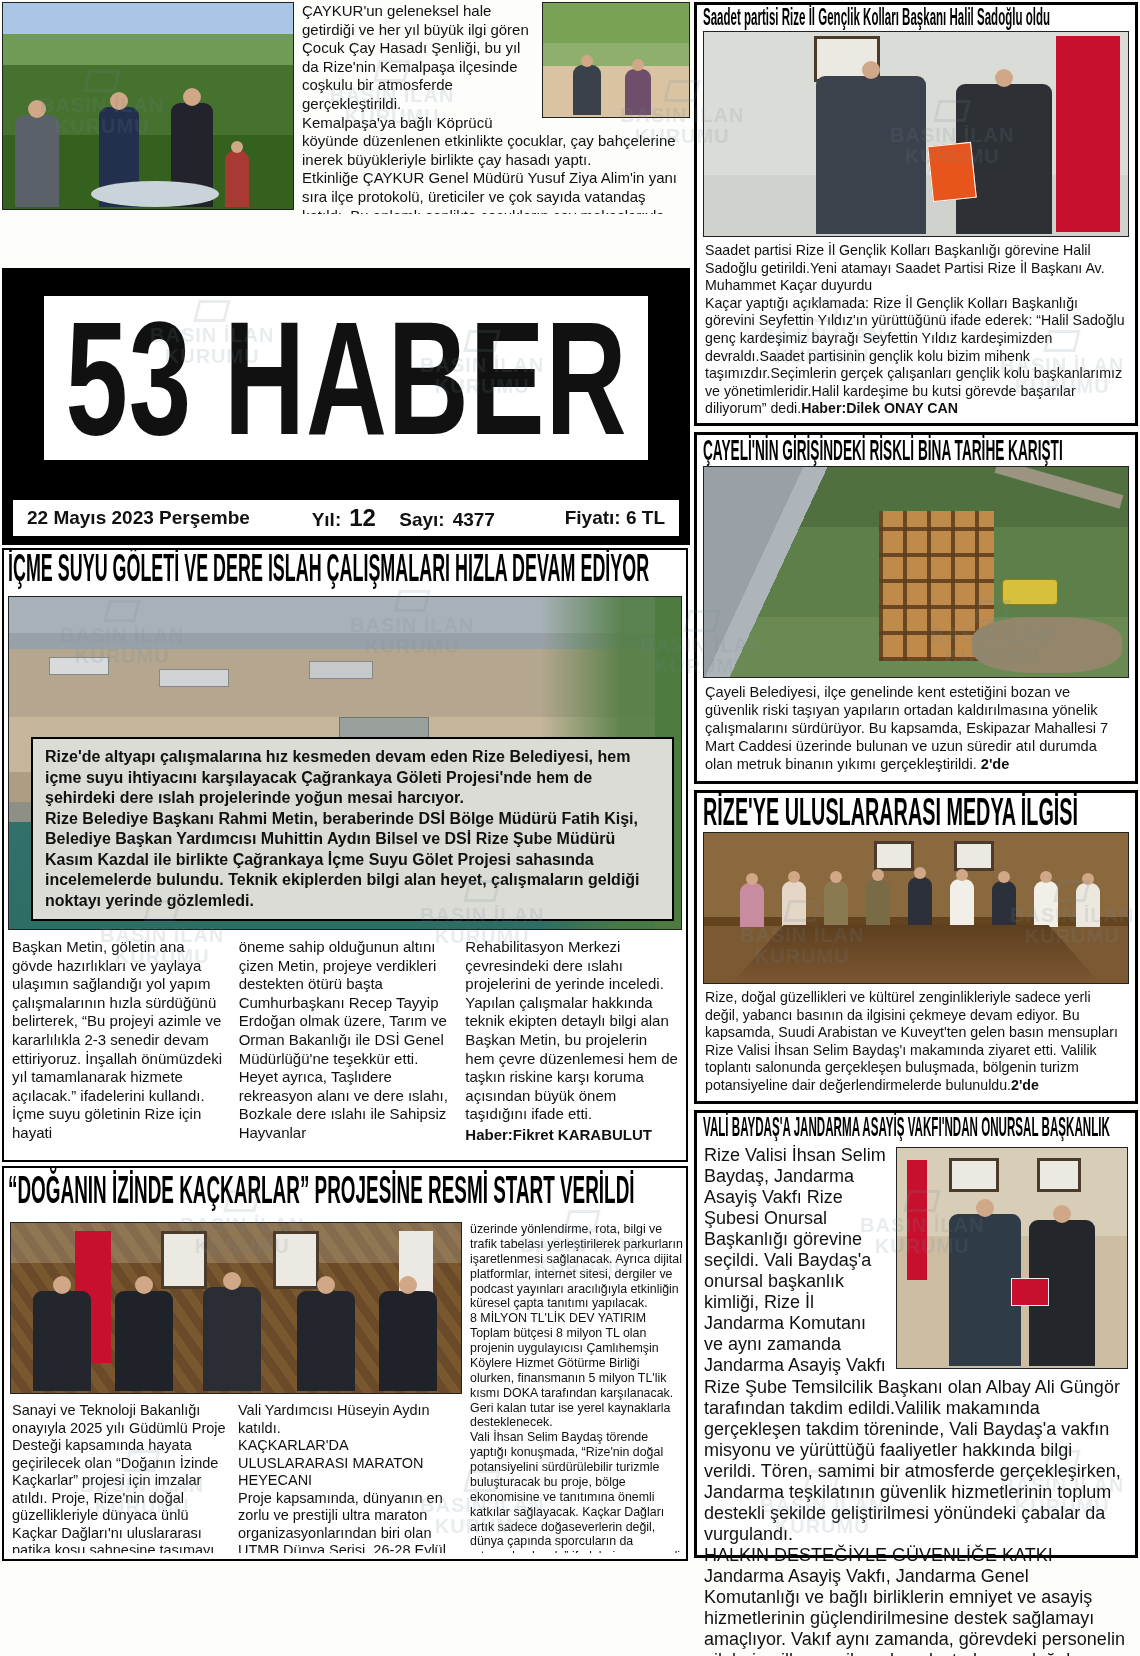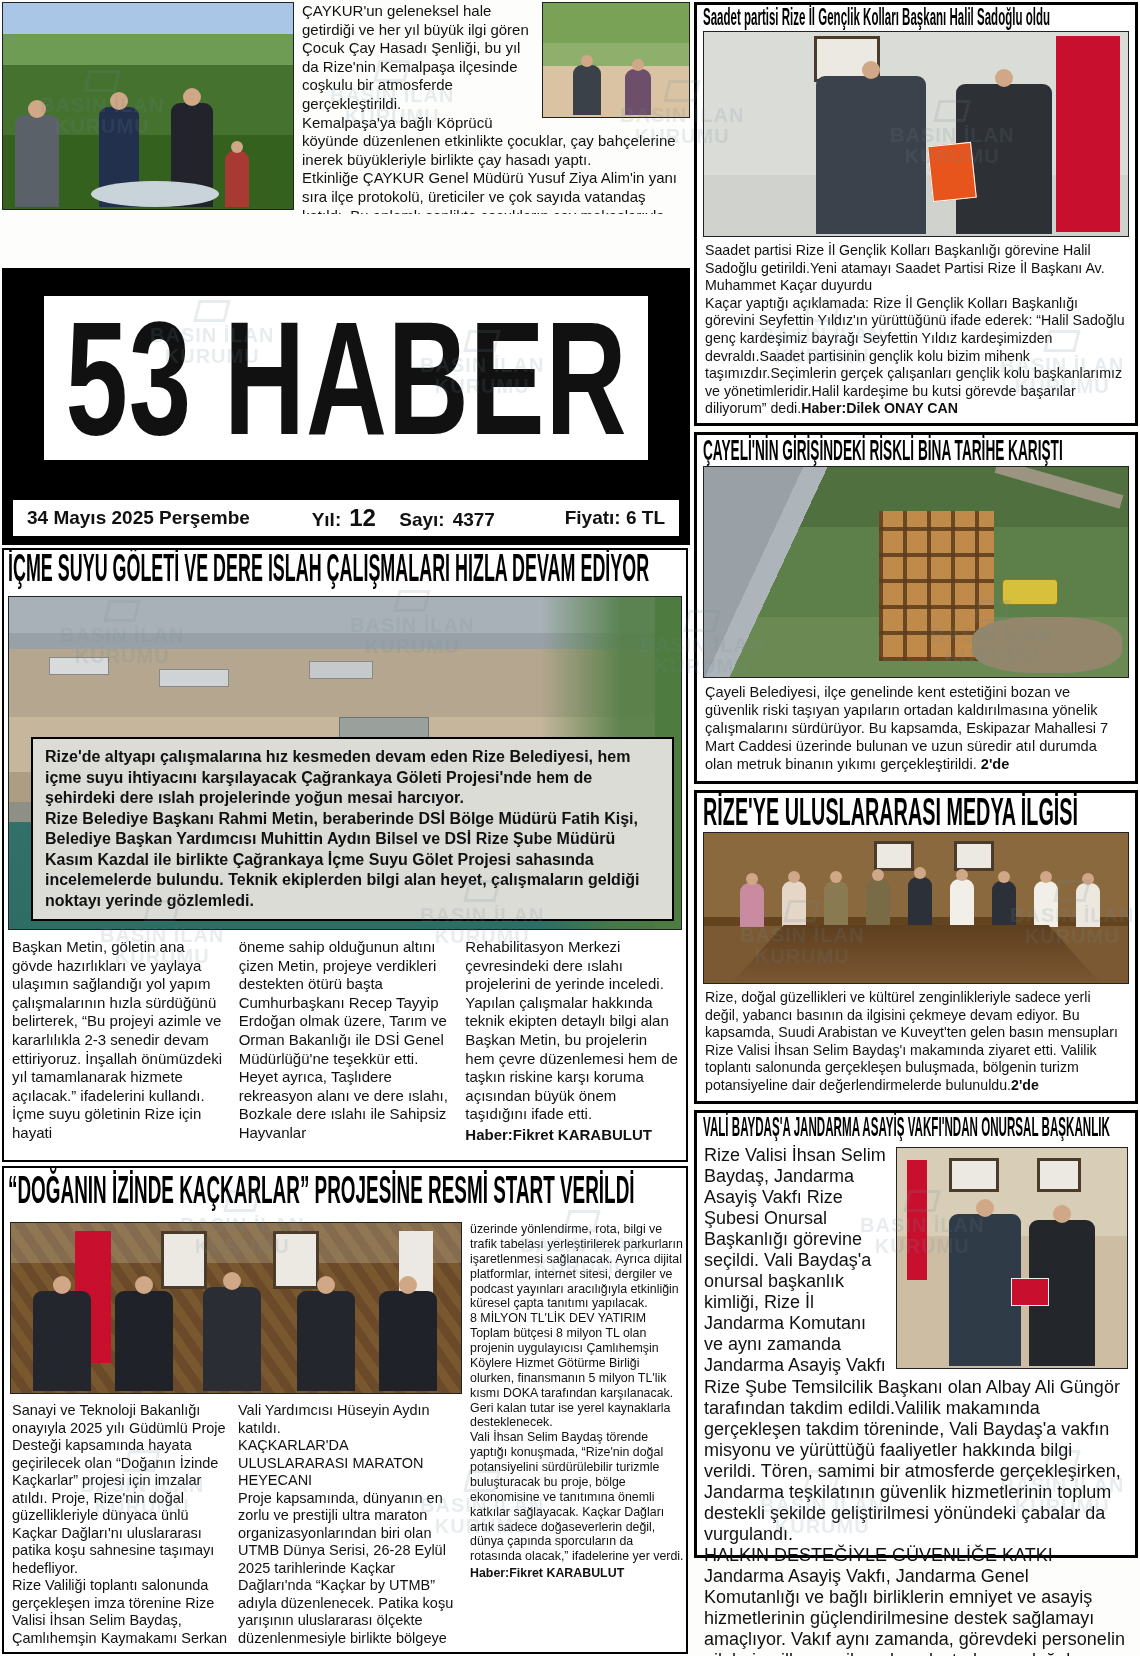--- a/index.html
+++ b/index.html
@@ -51,21 +51,21 @@
   .gl-photo{margin:0 4px;height:334px;
      background:
        linear-gradient(270deg,#4d7b40 0 26px,rgba(77,123,64,.85) 26px 60px,rgba(77,123,64,0) 140px),
        linear-gradient(180deg,#a8b1b7 0 36px,#99a1a8 36px 52px,#b4a68f 52px 120px,#c5b69c 120px 175px,#ac9d83 175px 205px,#8f9085 205px 225px,#32716a 225px,#2d6d64 100%)}
   .gl-cap{position:absolute;left:22px;right:7px;bottom:8px;background:#dcdcd7;border:2px solid #000;
      padding:8px 12px;font-weight:bold;font-size:16px;line-height:1.28}
   .gl-cols{display:flex;gap:14px;padding:8px 8px;font-size:15px;line-height:1.24}
   .gl-cols>div{flex:1;overflow:hidden}
   .byline{display:block;font-weight:bold;margin-top:2px}
 
-  .kackar{position:absolute;left:2px;top:1166px;width:686px;height:488px;border:2px solid #000;background:#fff}
+  .kackar{position:absolute;left:2px;top:1166px;width:686px;height:395px;border:2px solid #000;background:#fff}
   .kk-hl{height:48px;padding:6px 4px 0}
   .kk-photo{position:absolute;left:6px;top:54px;width:452px;height:172px;
      background:
        linear-gradient(180deg,rgba(205,195,175,.28) 0 40px,rgba(0,0,0,0) 40px),
        repeating-linear-gradient(55deg,#79582f 0 9px,#6a4a28 9px 18px)}
   .kk-c3{position:absolute;left:466px;top:54px;width:214px;bottom:6px;
      font-size:12.4px;line-height:1.2;overflow:hidden}
   .kk-c1{position:absolute;left:8px;top:234px;width:216px;bottom:6px;
      font-size:14.5px;line-height:1.21;overflow:hidden}
   .kk-c2{position:absolute;left:234px;top:234px;width:220px;bottom:6px;
@@ -120,21 +120,21 @@
 Kemalpaşa'ya bağlı Köprücü köyünde düzenlenen etkinlikte çocuklar, çay bahçelerine inerek büyükleriyle birlikte çay hasadı yaptı.
 Etkinliğe ÇAYKUR Genel Müdürü Yusuf Ziya Alim'in yanı sıra ilçe protokolü, üreticiler ve çok sayıda vatandaş katıldı. Bu anlamlı şenlikte çocukların çay makaslarıyla buluşması hem renkli hem de duygusal anlara sahne oldu.</span></p>
     </div>
   </section>
 
   <header class="masthead" style="position:absolute">
     <div class="mh-box">
       <span class="mh-title">53 HABER</span>
     </div>
     <div class="mh-date">
-      <span>34 Mayıs 2025 Perşembe</span>
+      <span>22 Mayıs 2023 Perşembe</span>
       <span class="mh-mid">
         <span>Yıl:</span><span class="big">12</span>
         <span style="margin-left:10px">Sayı:</span><span>4377</span>
       </span>
       <span>
         <span>Fiyatı:</span>
         <span>6 TL</span>
       </span>
     </div>
   </header>

